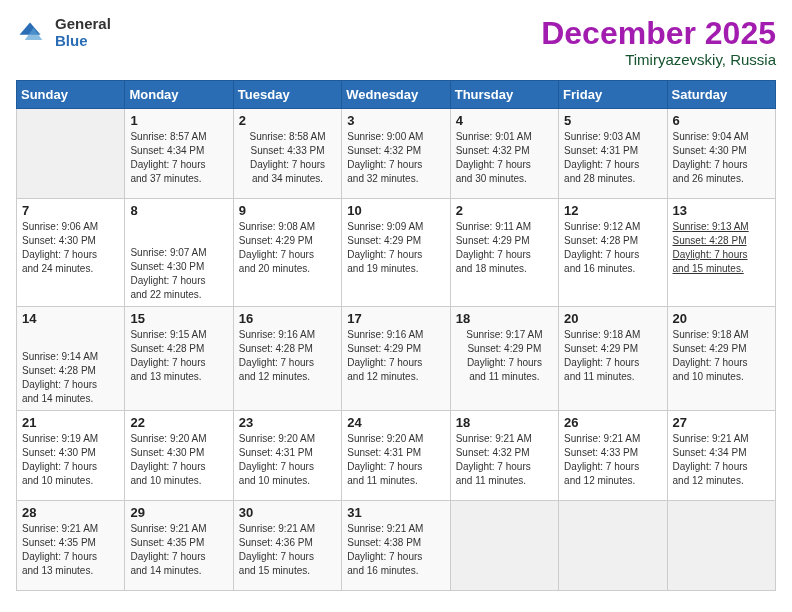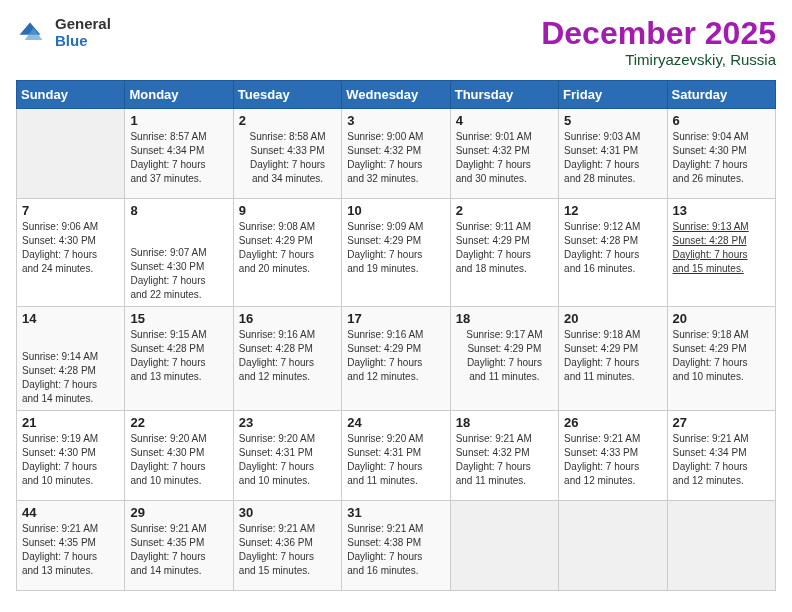--- a/index.html
+++ b/index.html
@@ -321,21 +321,21 @@
         <td>
           <span class="day-number">27</span>
           <div class="day-info" style="white-space: pre-line;">Sunrise: 9:21 AM
 Sunset: 4:34 PM
 Daylight: 7 hours
 and 12 minutes.</div>
         </td>
       </tr>
       <tr>
         <td>
-          <span class="day-number">44</span>
+          <span class="day-number">28</span>
           <div class="day-info" style="white-space: pre-line;">Sunrise: 9:21 AM
 Sunset: 4:35 PM
 Daylight: 7 hours
 and 13 minutes.</div>
         </td>
         <td>
           <span class="day-number">29</span>
           <div class="day-info" style="white-space: pre-line;">Sunrise: 9:21 AM
 Sunset: 4:35 PM
 Daylight: 7 hours

